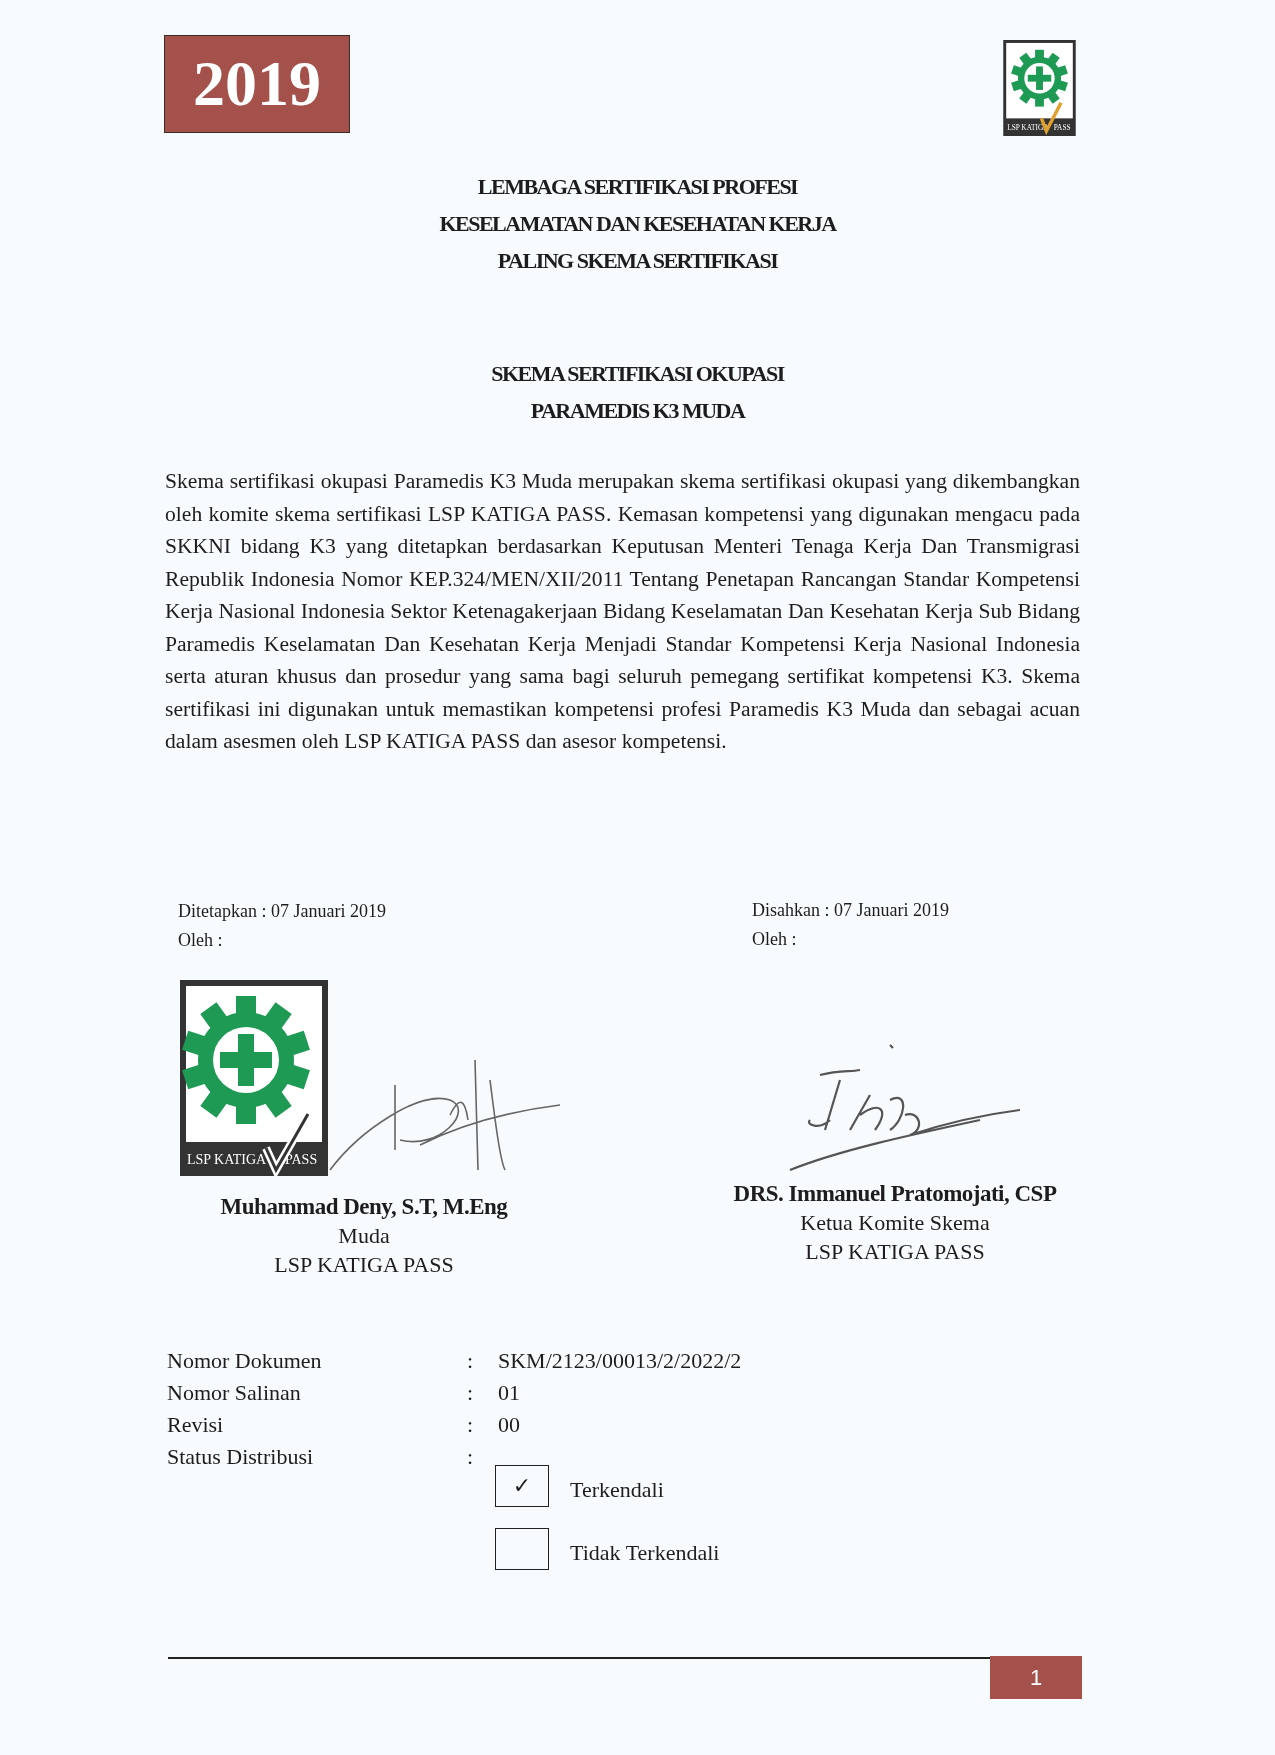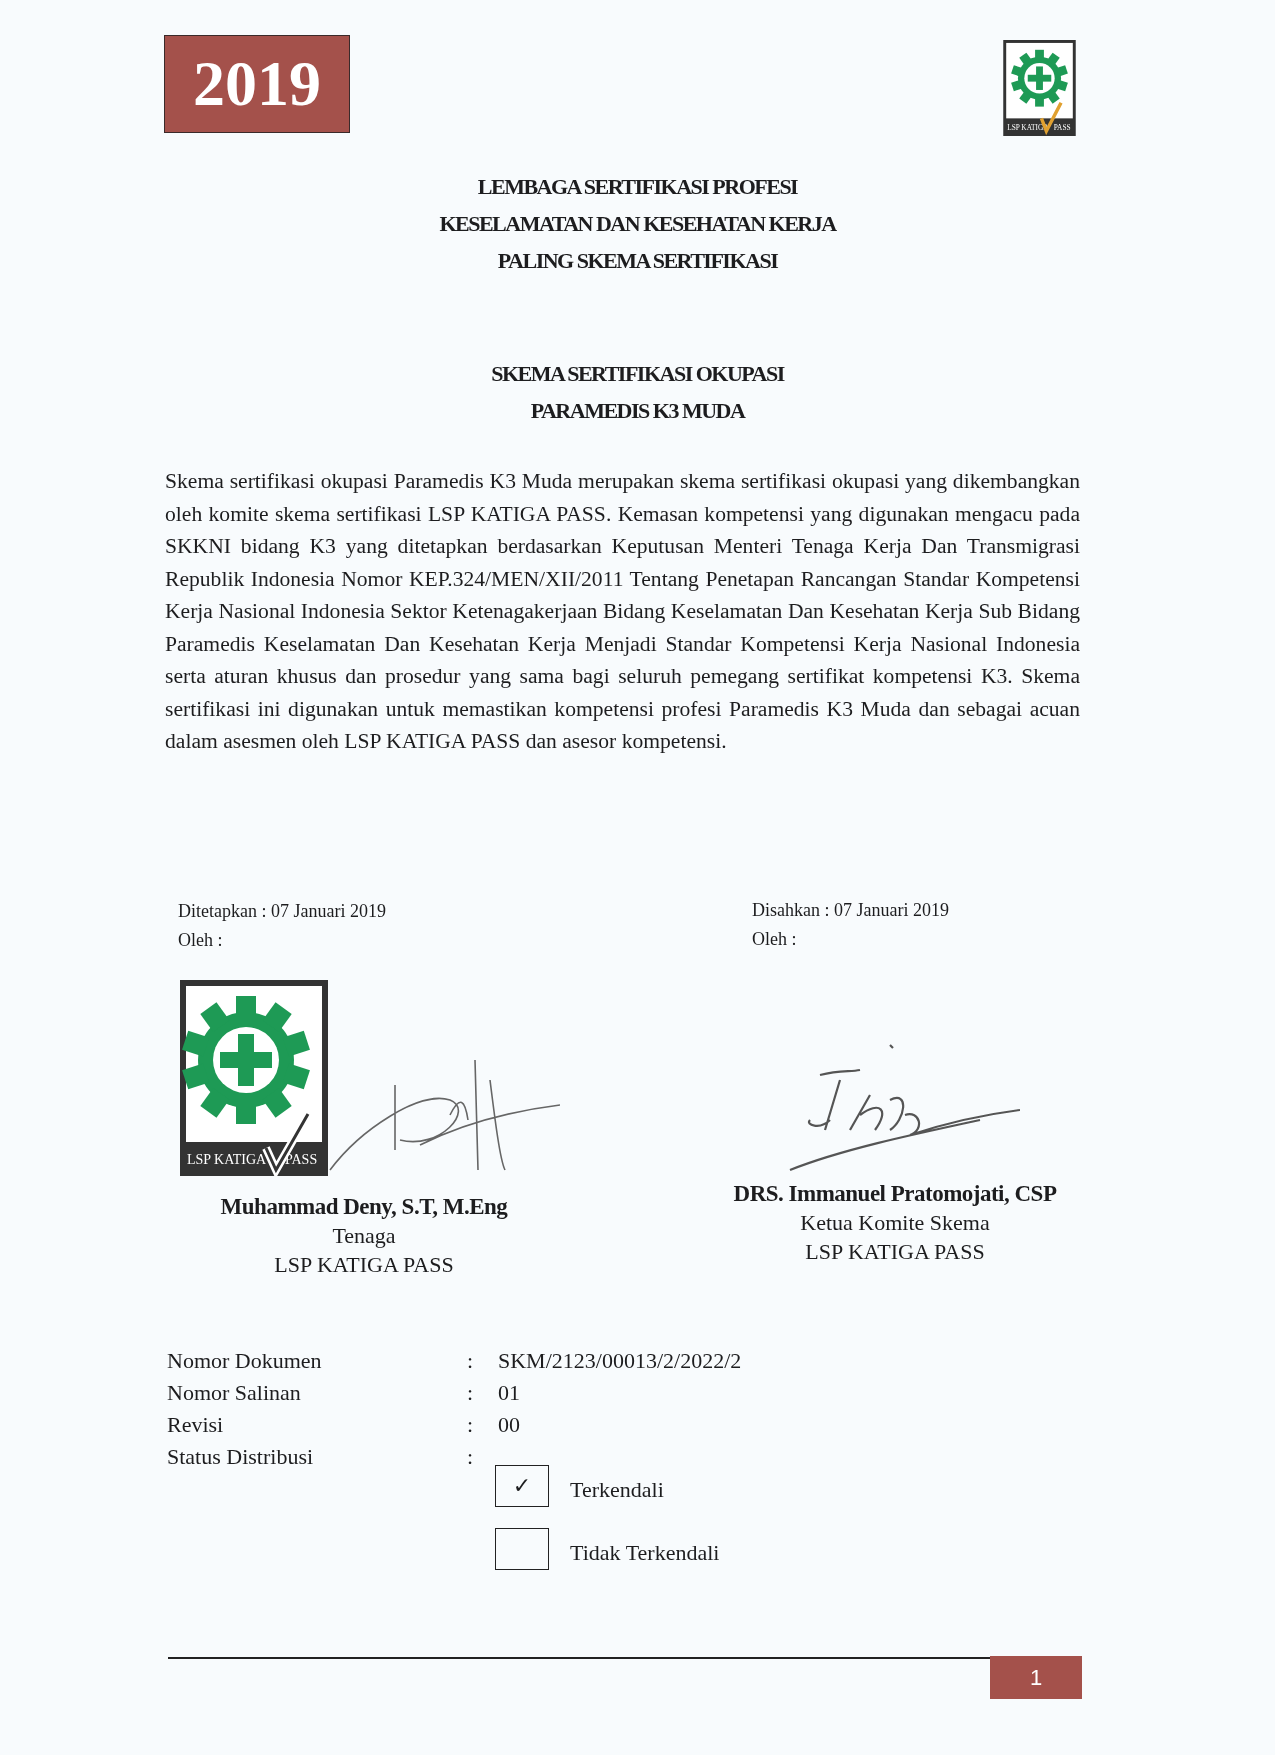--- a/index.html
+++ b/index.html
@@ -146,21 +146,21 @@
 <svg class="abs sig-left" viewBox="0 0 260 160">
   <path d="M30 150 C60 110 120 70 150 80 C175 90 140 130 100 120 M95 65 L95 130 M150 95 C160 75 165 80 168 100 M175 40 L178 150 M190 60 C195 100 200 140 205 150 M120 125 C170 100 220 90 260 85" stroke="#666" stroke-width="1.6" fill="none"></path>
 </svg>
 
 <svg class="abs sig-right" viewBox="0 0 240 160">
   <path d="M30 100 C25 105 40 110 50 100 M60 60 L45 110 M40 55 C60 50 70 52 80 50 M90 75 L70 110 M80 95 C100 80 110 90 95 110 M110 80 C130 70 125 100 110 110 M125 95 C140 90 145 110 130 115 C160 105 200 95 240 90 M10 150 C60 130 130 115 200 100 M110 25 L113 28" stroke="#555" stroke-width="2.2" fill="none"></path>
 </svg>
 
 <div class="abs signer signer-left">
   <div class="name">Muhammad Deny, S.T, M.Eng</div>
-  <div>Tenaga</div>
+  <div>Muda</div>
   <div>LSP KATIGA PASS</div>
 </div>
 <div class="abs signer signer-right">
   <div class="name">DRS. Immanuel Pratomojati, CSP</div>
   <div>Ketua Komite Skema</div>
   <div>LSP KATIGA PASS</div>
 </div>
 
 <div class="abs meta-table">
   <div class="meta-row">

